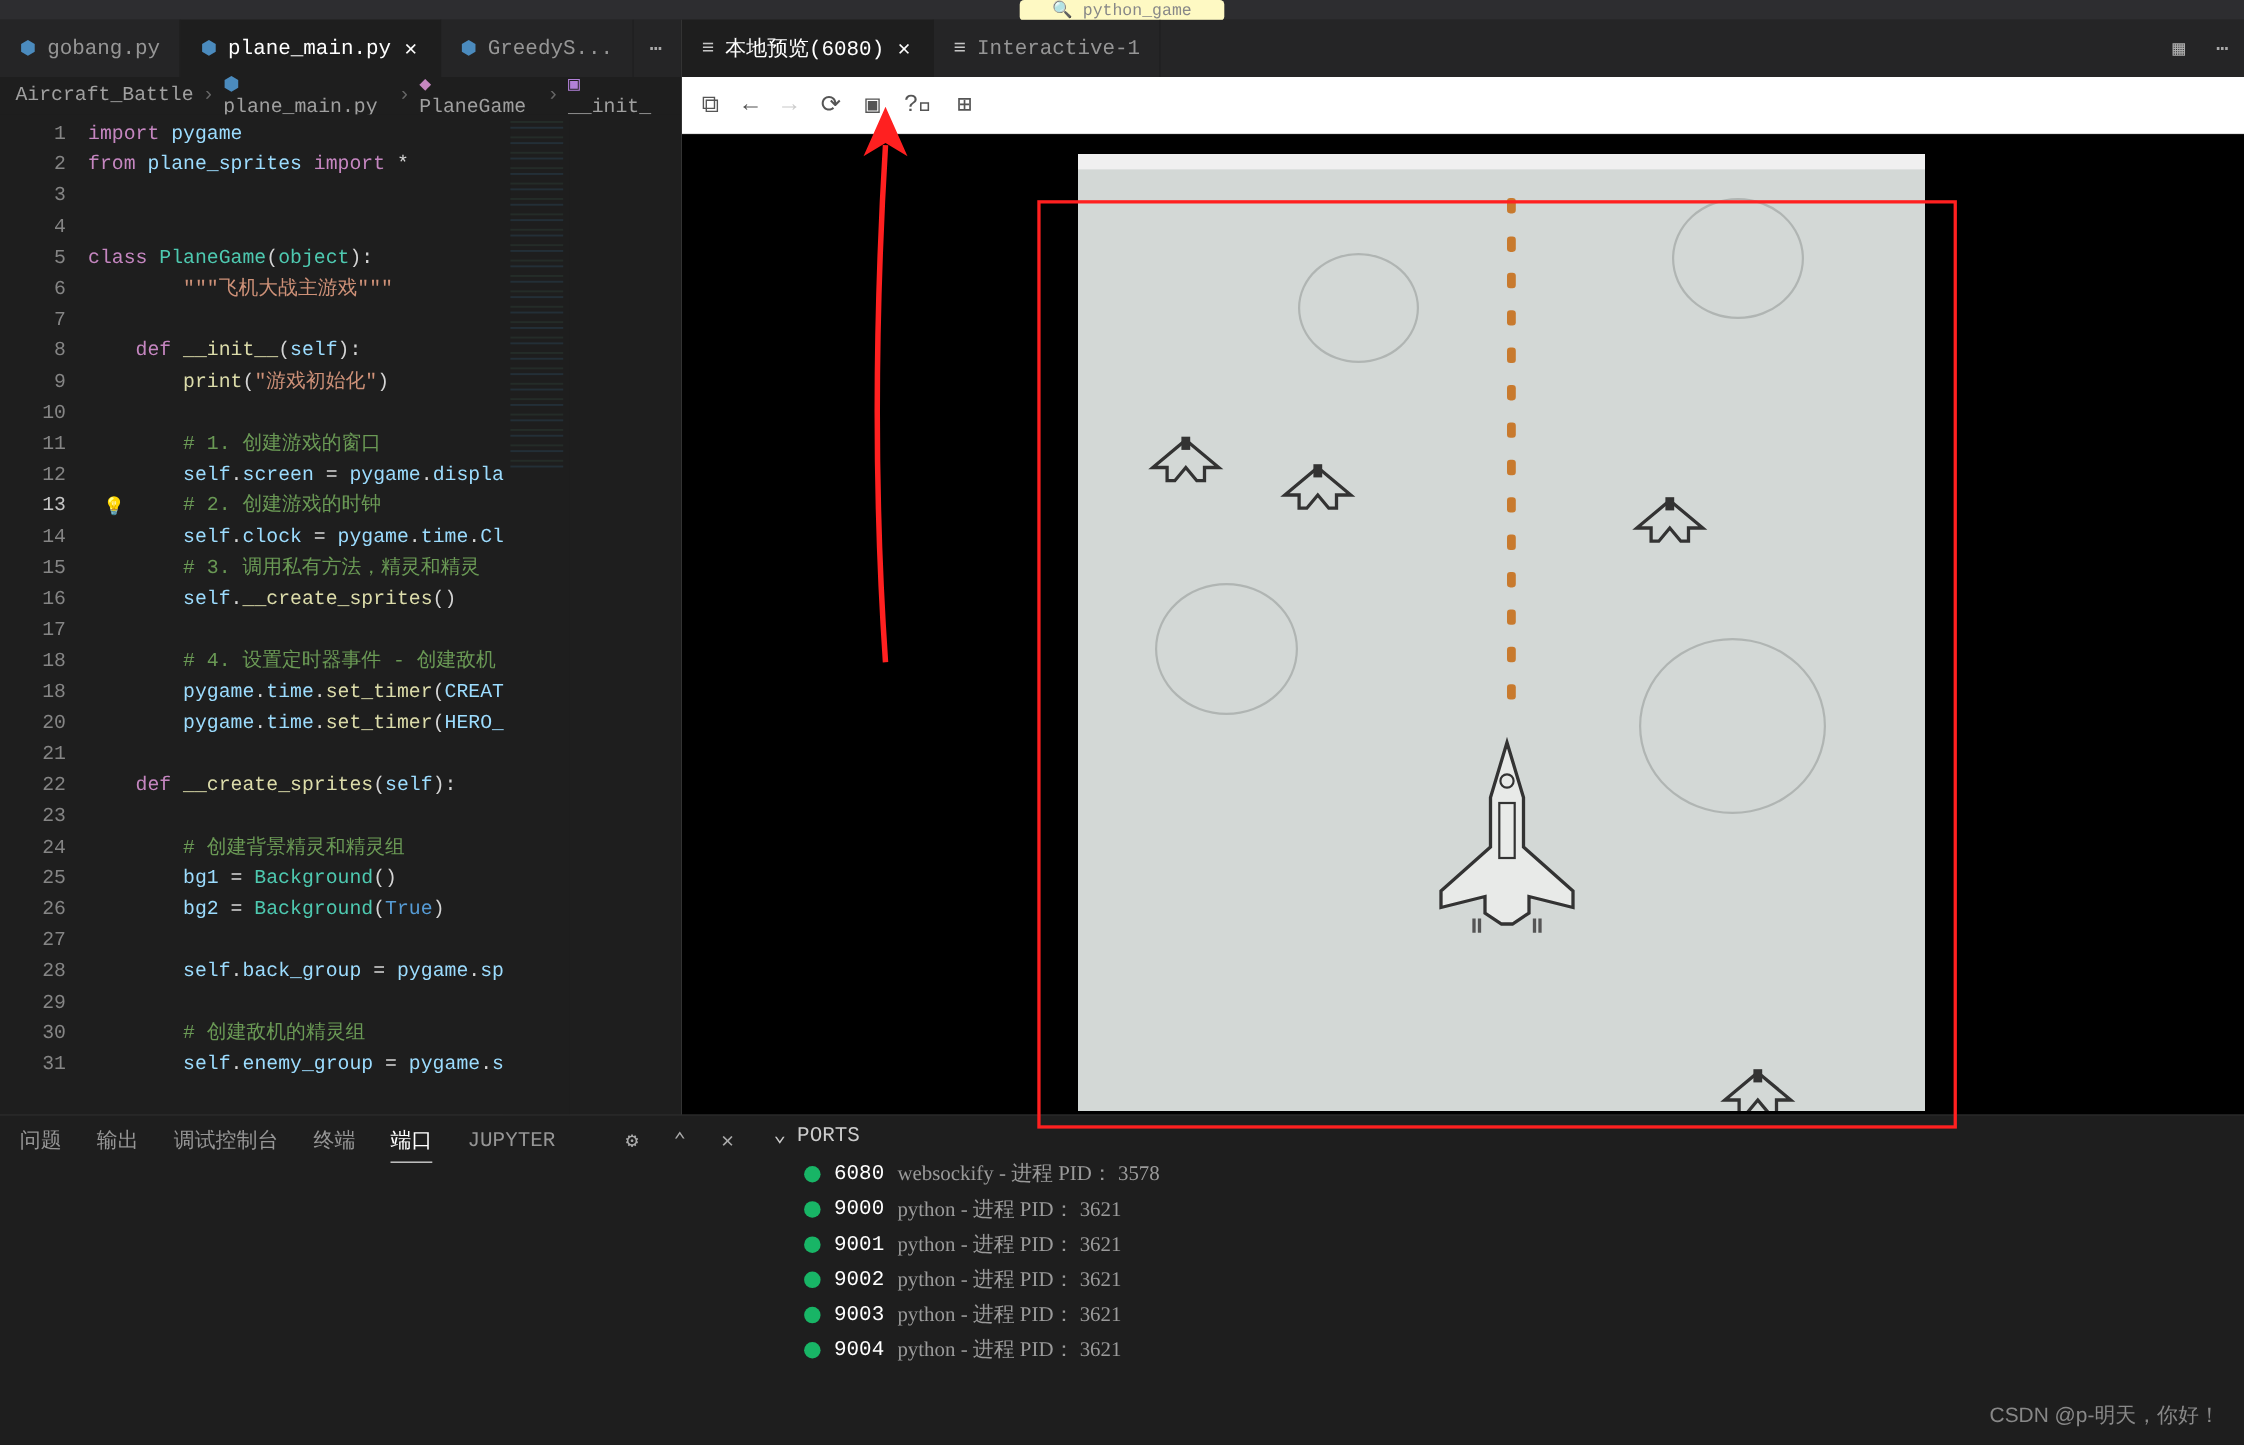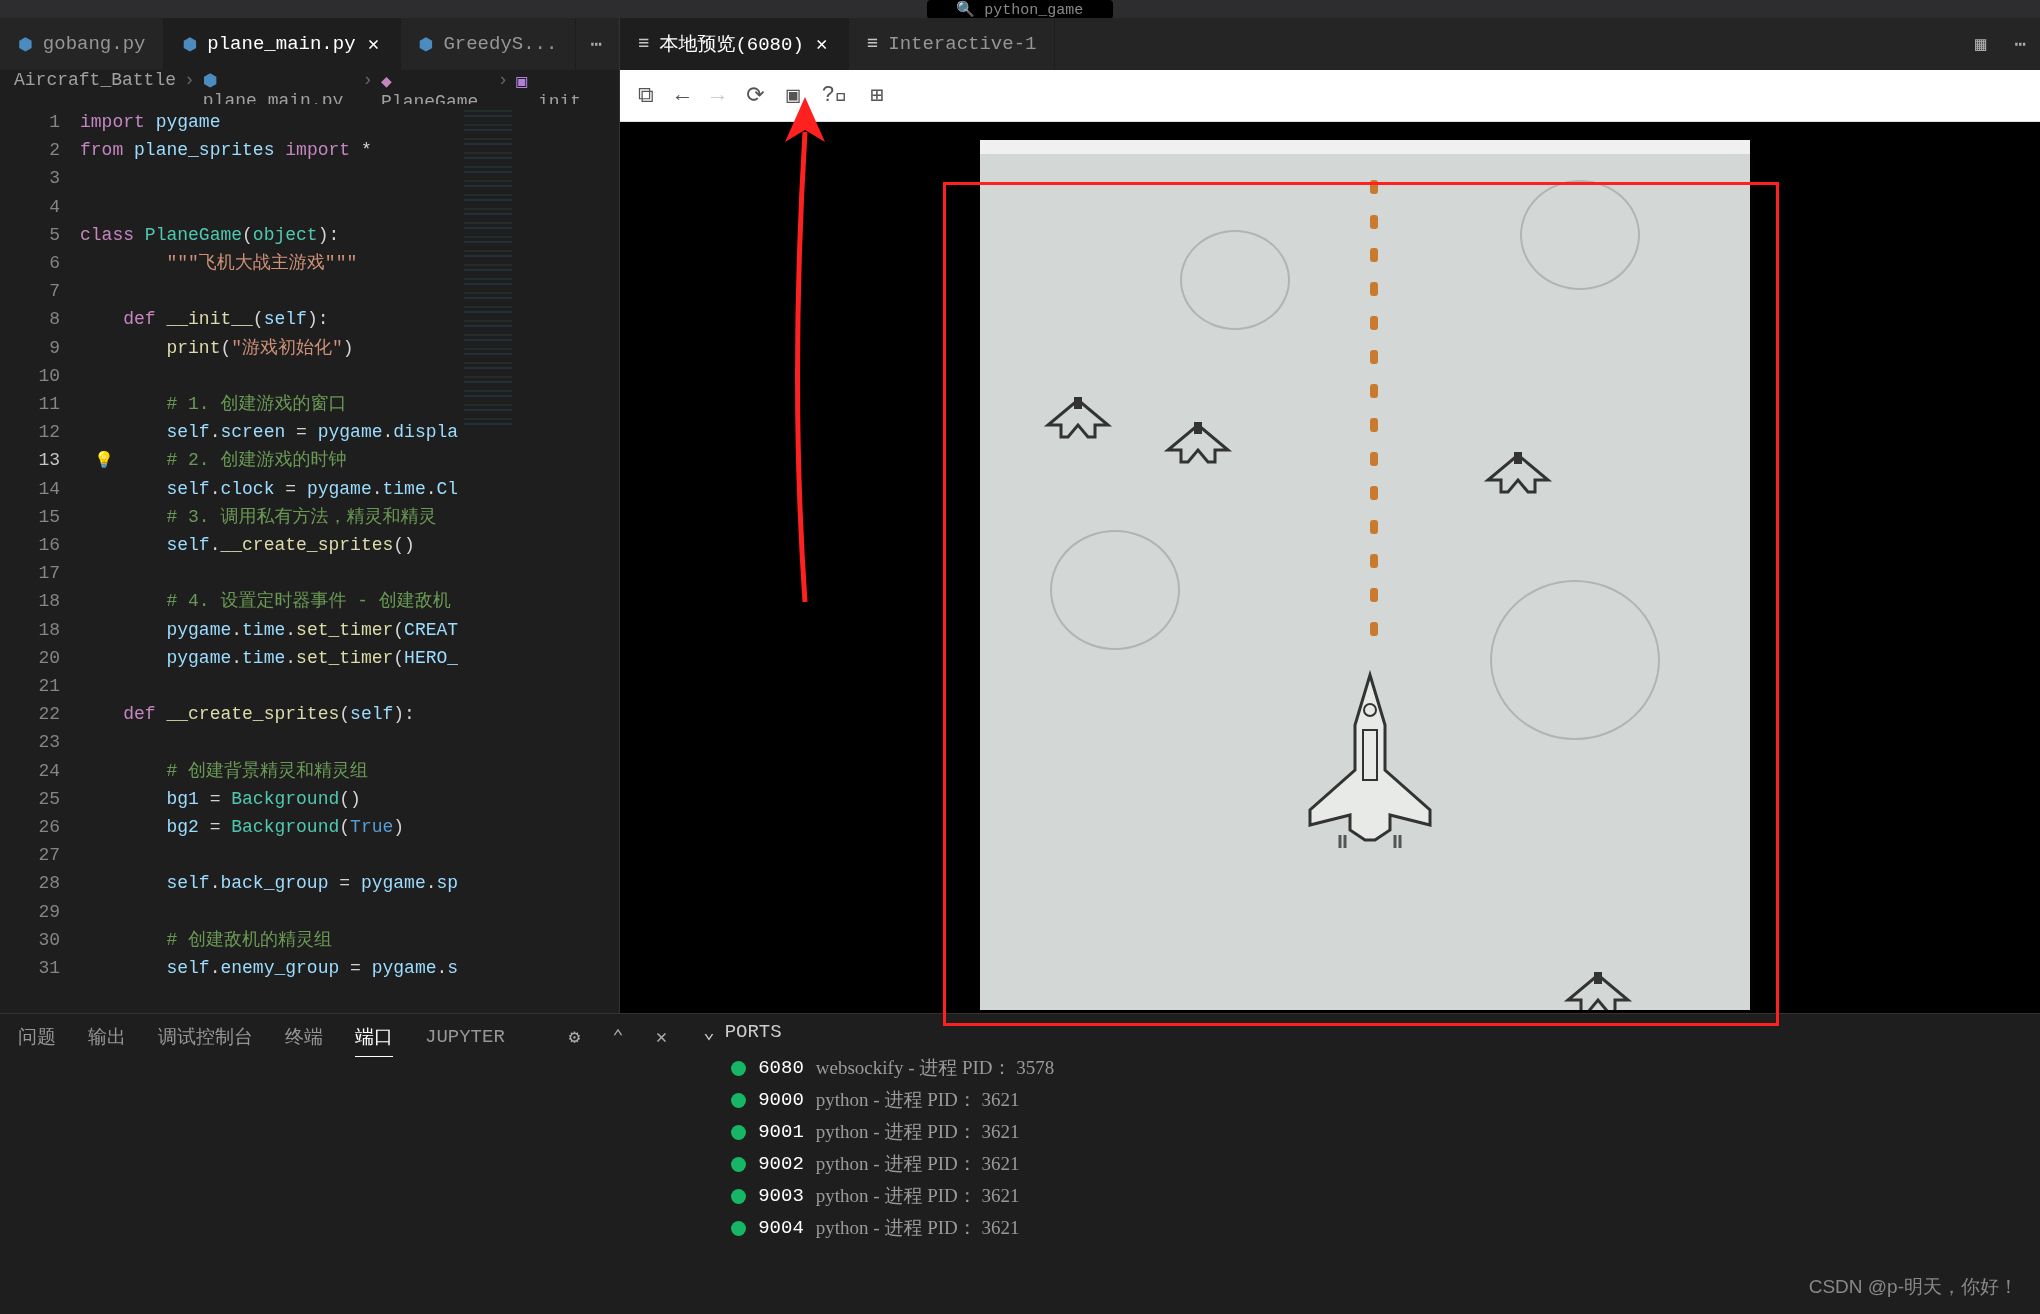--- a/index.html
+++ b/index.html
@@ -1,37 +1,37 @@
 <!DOCTYPE html>
 <html><head>
 <meta charset="utf-8">
 <style>
 * { margin: 0; padding: 0; box-sizing: border-box; font-family: Consolas, 'Courier New', monospace; }
 body { background: #1e1e1e; color: #ccc; width: 2040px; height: 1314px; overflow: hidden; font-size: 18px; }
 
 
 .topbar { height: 18px; background: #2d2d30; display: flex; align-items: center; justify-content: center; color: #888; font-size: 15px; }
-.topbar-inner { background: #000000; padding: 0 30px; border-radius: 4px; }
+.topbar-inner { background: #fef9c3; padding: 0 30px; border-radius: 4px; }
 
 
 .workspace { display: flex; height: 995px; }
 .left-pane { width: 620px; display: flex; flex-direction: column; border-right: 1px solid #333; }
 .right-pane { flex: 1; display: flex; flex-direction: column; }
 
 
 .tab-row { display: flex; background: #252526; height: 52px; align-items: stretch; font-size: 19px; }
 .tab { display: flex; align-items: center; padding: 0 18px; gap: 10px; color: #969696; border-right: 1px solid #1e1e1e; cursor: pointer; }
 .tab.active { background: #1e1e1e; color: #fff; }
 .tab .close { width: 16px; text-align: center; }
 .py-icon { color: #4b8bbe; font-size: 17px; }
 .list-icon { color: #c5c5c5; }
 .btn-dots { padding: 0 14px; display:flex; align-items:center; color:#aaa; }
 
 
-.breadcrumb { height: 34px; display: flex; align-items: flex-start; gap: 8px; padding: 0 14px; font-size: 18px; color: #a0a0a0; background:#1e1e1e; }
+.breadcrumb { height: 34px; display: flex; align-items: center; gap: 8px; padding: 0 14px; font-size: 18px; color: #a0a0a0; background:#1e1e1e; }
 .crumb-sep { color: #666; }
 .bc-icon { color: #c586c0; }
 .bc-icon2 { color: #b180d7; }
 
 
 .code-wrap { flex: 1; display: flex; background: #1e1e1e; overflow: hidden; position: relative; }
 .gutter { width: 80px; text-align: right; color: #858585; padding: 4px 20px 0 0; font-size: 18px; line-height: 28.2px; }
 .gutter .cur { color: #c6c6c6; }
 .bulb { position:absolute; left:94px; top: calc(4px + 28.2px * 12 + 4px); color:#ffcc00; font-size:16px; }
 .code { padding-top: 4px; font-size: 18px; line-height: 28.2px; white-space: pre; }

